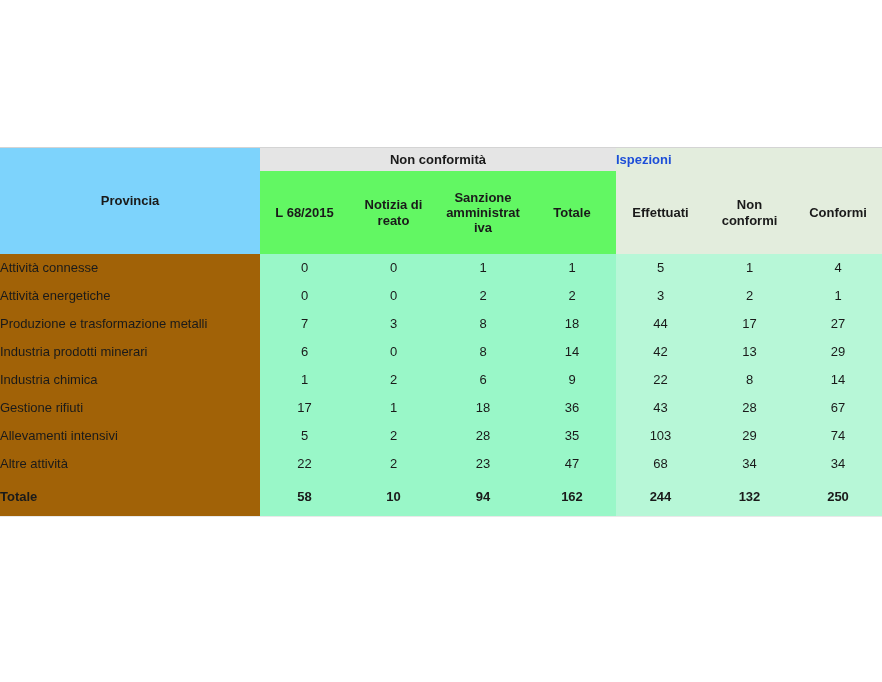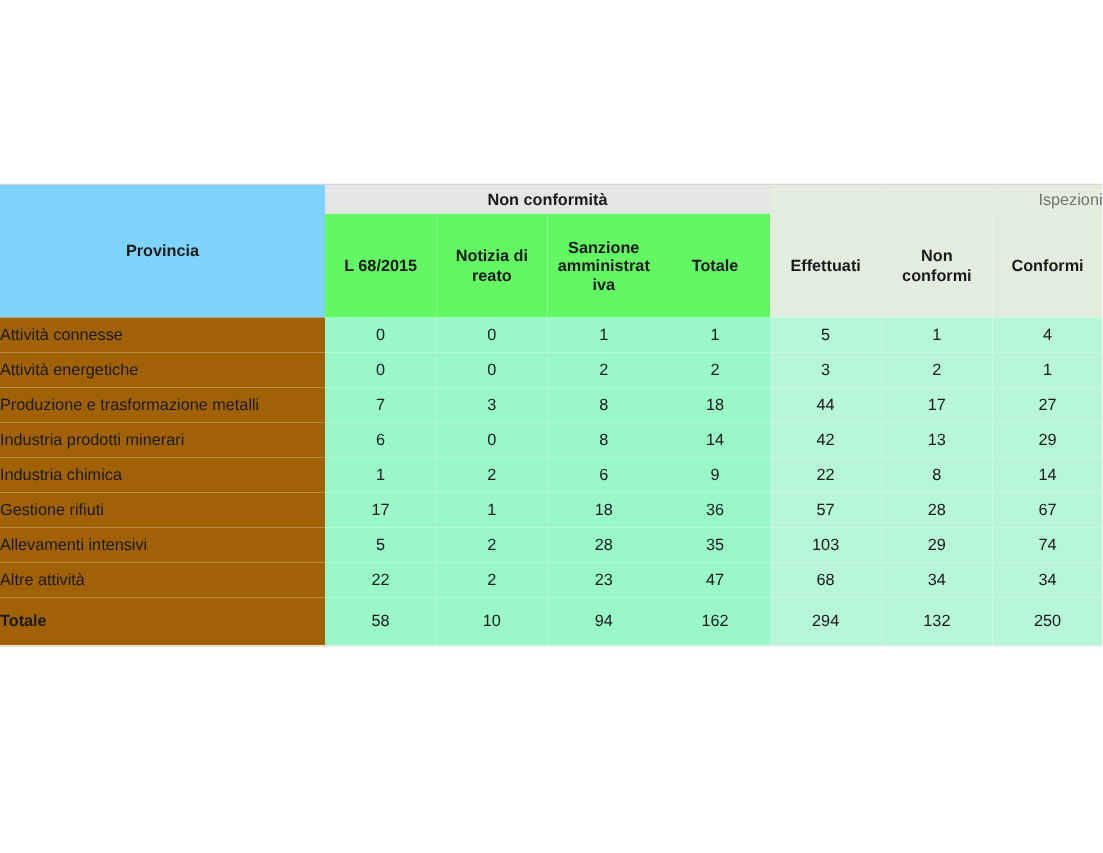--- a/index.html
+++ b/index.html
@@ -61,24 +61,24 @@
     font-weight: bold;
     font-size: 13px;
     text-align: center;
     height: 23px;
     border-left: 2px solid #ffffff;
     border-right: 2px solid #ffffff;
     border-bottom: 2px solid #ffffff;
   }
   th.group-isp {
     background: #e3eddd;
-    color: #737373;
-    font-weight: normal;
-    font-size: 13px;
-    text-align: right;
+    color: #1d4ed8;
+    font-weight: bold;
+    font-size: 13px;
+    text-align: left;
     height: 23px;
     border-left: 2px solid #ffffff;
     border-bottom: 2px solid #ffffff;
   }
   th.sub-nc {
     background: #62f763;
     color: #1a1a1a;
     font-weight: bold;
     font-size: 13px;
     text-align: center;
@@ -130,21 +130,21 @@
   }
 
   
   tr.total-row td.rowlabel {
     font-weight: bold;
     height: 38px;
     border-bottom: 0;
   }
   tr.total-row td.val-nc,
   tr.total-row td.val-isp {
-    font-weight: normal;
+    font-weight: bold;
     height: 38px;
     border-bottom: 0;
   }
 
   .stack { display: block; }
 </style>
 </head>
 <body>
 
 <div id="table-wrap">
@@ -245,21 +245,21 @@
           <td class="val-isp">22</td>
           <td class="val-isp">8</td>
           <td class="val-isp">14</td>
         </tr>
         <tr>
           <td class="rowlabel">Gestione rifiuti</td>
           <td class="val-nc">17</td>
           <td class="val-nc">1</td>
           <td class="val-nc">18</td>
           <td class="val-nc">36</td>
-          <td class="val-isp">57</td>
+          <td class="val-isp">43</td>
           <td class="val-isp">28</td>
           <td class="val-isp">67</td>
         </tr>
         <tr>
           <td class="rowlabel">Allevamenti intensivi</td>
           <td class="val-nc">5</td>
           <td class="val-nc">2</td>
           <td class="val-nc">28</td>
           <td class="val-nc">35</td>
           <td class="val-isp">103</td>
@@ -275,19 +275,19 @@
           <td class="val-isp">68</td>
           <td class="val-isp">34</td>
           <td class="val-isp">34</td>
         </tr>
         <tr class="total-row">
           <td class="rowlabel">Totale</td>
           <td class="val-nc">58</td>
           <td class="val-nc">10</td>
           <td class="val-nc">94</td>
           <td class="val-nc">162</td>
-          <td class="val-isp">294</td>
+          <td class="val-isp">244</td>
           <td class="val-isp">132</td>
           <td class="val-isp">250</td>
         </tr>
       </tbody>
   </table>
 </div>
 
 </body></html>

